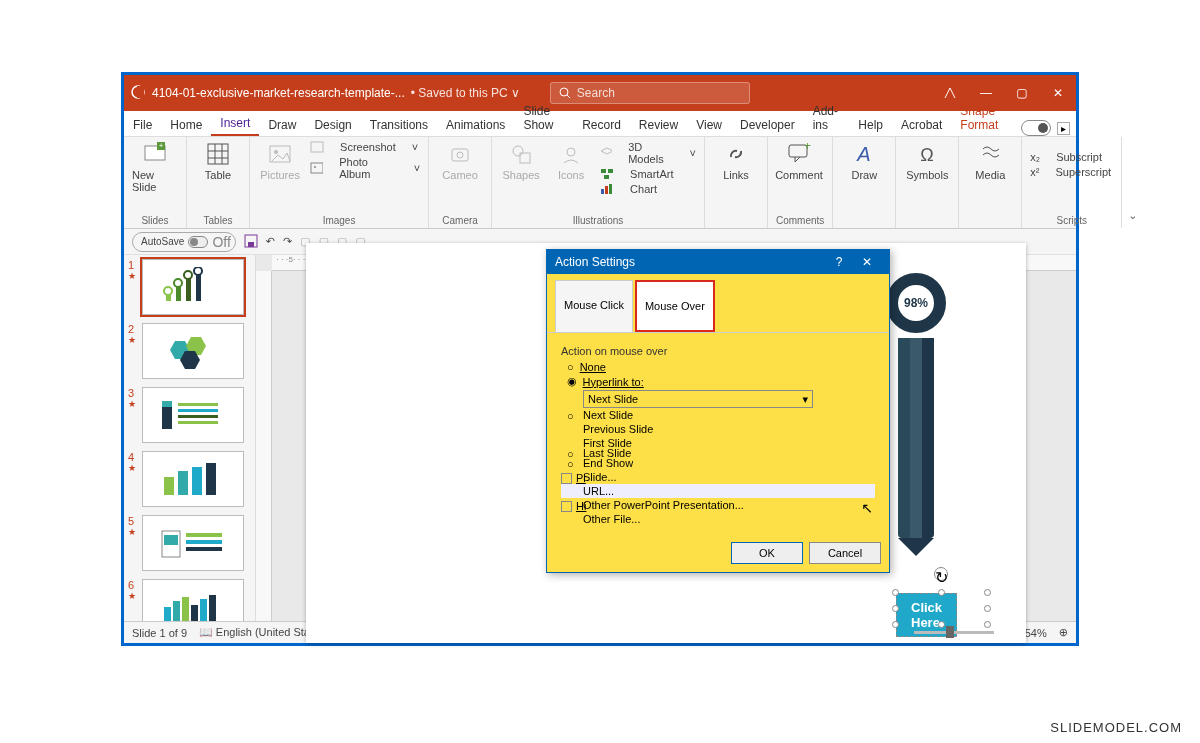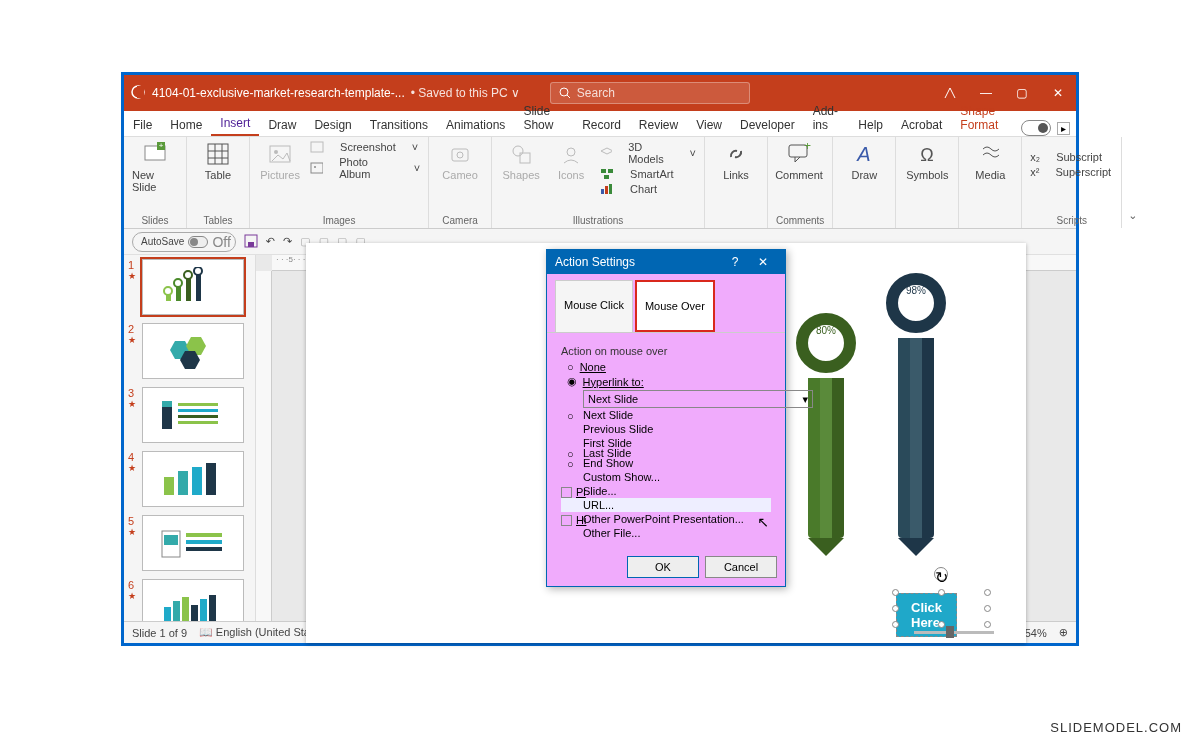--- a/index.html
+++ b/index.html
@@ -43,33 +43,33 @@
   .thumb-num { font-size: 11px; color: #c43e1c; width: 10px; }
   .thumb-star { font-size: 9px; color: #c43e1c; }
   .thumb { width: 102px; height: 56px; background: #fff; border: 1px solid #bbb; display:flex; align-items:center; justify-content:center; position:relative; }
   .thumb.selected { outline: 2px solid #c43e1c; }
   .canvas-wrap { flex: 1; position: relative; background: #e9e9e9; display: flex; align-items: center; justify-content: center; }
   .ruler-h { position: absolute; top: 0; left: 16px; right: 0; height: 16px; background: #f8f8f8; border-bottom: 1px solid #ccc; font-size: 8px; color: #888; overflow:hidden; white-space:nowrap; padding-left:4px; }
   .ruler-v { position: absolute; top: 16px; left: 0; width: 16px; bottom: 0; background: #f8f8f8; border-right: 1px solid #ccc; }
   .slide-canvas { width: 720px; height: 400px; background: #fff; box-shadow: 0 1px 4px rgba(0,0,0,.3); position: relative; margin-top: 10px; }
   
   .pencil { position: absolute; width: 40px; }
-  .pencil .ring { width: 60px; height: 60px; border-radius: 50%; background: #fff; display:flex; justify-content:center; font-size:10px; font-weight:normal; position: absolute; top:-10px; left:-10px; }
+  .pencil .ring { width: 60px; height: 60px; border-radius: 50%; background: #fff; display:flex; align-items:center; justify-content:center; font-size:12px; font-weight:bold; position: absolute; top:-10px; left:-10px; }
   .pencil.green .ring { border: 12px solid #3a5f1f; color: #3a5f1f; }
   .pencil.dark .ring { border: 12px solid #1e3648; color: #1e3648; }
   .pencil .body { width: 36px; background: linear-gradient(90deg,#4a7a2a 33%, #5a8a3a 33% 66%, #3a5f1f 66%); border-radius: 0 0 4px 4px; margin: 0 auto; }
   .pencil.dark .body { background: linear-gradient(90deg,#2a4a5a 33%, #3a5a6a 33% 66%, #1e3648 66%); }
   .pencil .tip { width: 0; height: 0; border-left: 18px solid transparent; border-right: 18px solid transparent; margin: 0 auto; }
   .pencil.green .tip { border-top: 18px solid #3a5f1f; }
   .pencil.dark .tip { border-top: 18px solid #1e3648; }
   .click-here-btn { position: absolute; background: #1fa8c9; color: #fff; font-weight: bold; font-size: 13px; padding: 6px 14px; border: 1px dashed #888; }
   .sel-handle { position: absolute; width: 7px; height: 7px; background: #fff; border: 1px solid #888; border-radius: 50%; }
   .rotate-handle { position:absolute; width:14px; height:14px; border:1px solid #888; border-radius:50%; background:#fff; }
   
-  .dialog { position: absolute; width: 240px; background: #f0abfc; border: 1px solid #0066b3; box-shadow: 2px 2px 8px rgba(0,0,0,.3); font-size: 11px; }
+  .dialog { position: absolute; width: 344px; background: #fde047; border: 1px solid #0066b3; box-shadow: 2px 2px 8px rgba(0,0,0,.3); font-size: 11px; }
   .dialog-title { background: #0066b3; color: #fff; height: 24px; display: flex; align-items: center; padding: 0 8px; font-size: 12px; }
   .dialog-title .spacer { flex: 1; }
   .dialog-title .dbtn { width: 28px; text-align: center; }
   .dialog-tabs { display: flex; border-bottom: 1px solid #ccc; padding: 6px 8px 0 8px; gap: 2px; }
   .dialog-tab { padding: 18px 8px; border: 1px solid #ccc; border-bottom: none; background: #f5f5f5; font-size: 11px; }
   .dialog-tab.active { background: #fff; border: 2px solid #d9281c; }
   .dialog-body { padding: 8px 14px; }
   .group-label { font-size: 11px; margin: 4px 0; color: #333; }
   .radio-row { display: flex; align-items: center; gap: 6px; margin: 2px 0 2px 6px; font-size: 11px; }
   .combo { width: 230px; height: 18px; border: 1px solid #888; font-size: 11px; padding: 0 4px; display: flex; align-items: center; justify-content: space-between; margin-left: 22px; }
@@ -522,21 +522,20 @@
           <div class="list-item">Previous Slide</div>
           <div class="list-item">First Slide</div>
           <div class="radio-row" style="margin-top:-2px;">
               <span>○</span>
             </div>
           <div class="list-item" style="margin-top:-16px;">Last Slide</div>
           <div class="radio-row" style="margin-top:-2px;">
               <span>○</span>
             </div>
           <div class="list-item" style="margin-top:-16px;">End Show</div>
-          <div class="list-item">Custom Show...</div>
           <div class="check-row">
               <span style="border:1px solid #888;width:11px;height:11px;display:inline-block;"></span>
               <u>Pl</u>
             </div>
           <div class="list-item" style="margin-top:-16px;">Slide...</div>
           <div class="list-item" style="background:#eef;">URL...</div>
           <div class="check-row">
               <span style="border:1px solid #888;width:11px;height:11px;display:inline-block;"></span>
               <u>Hi</u>
             </div>

